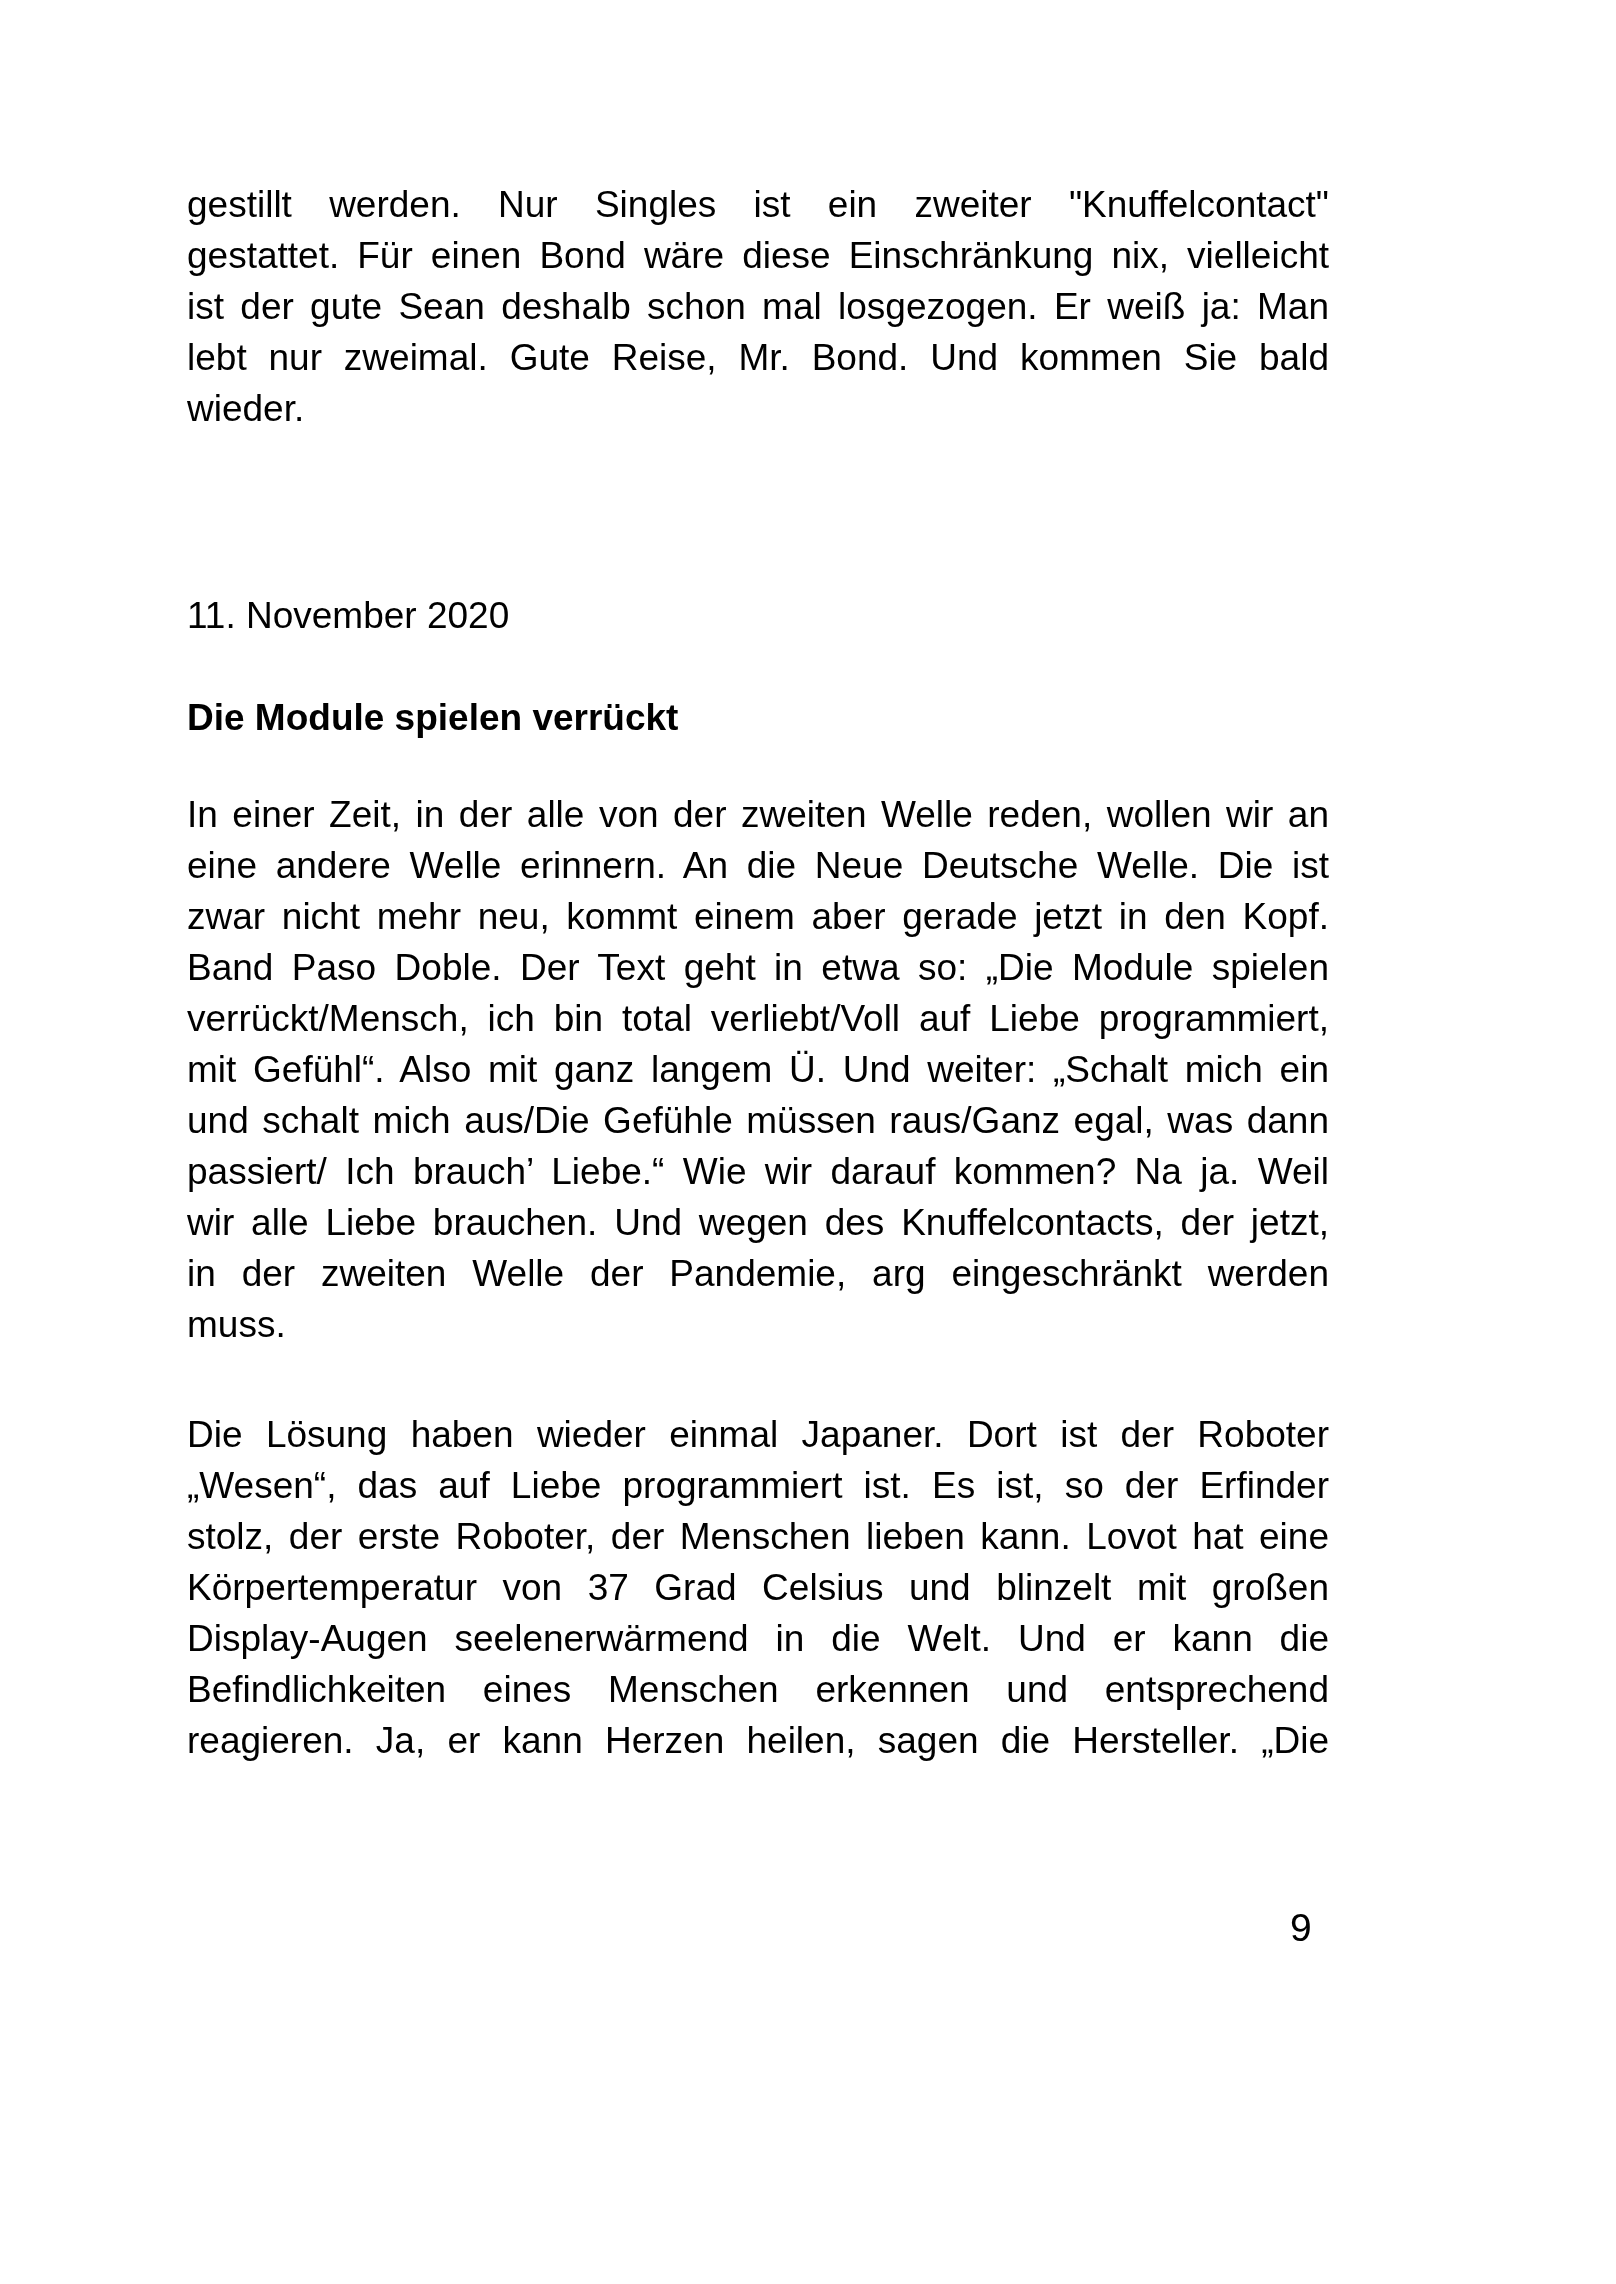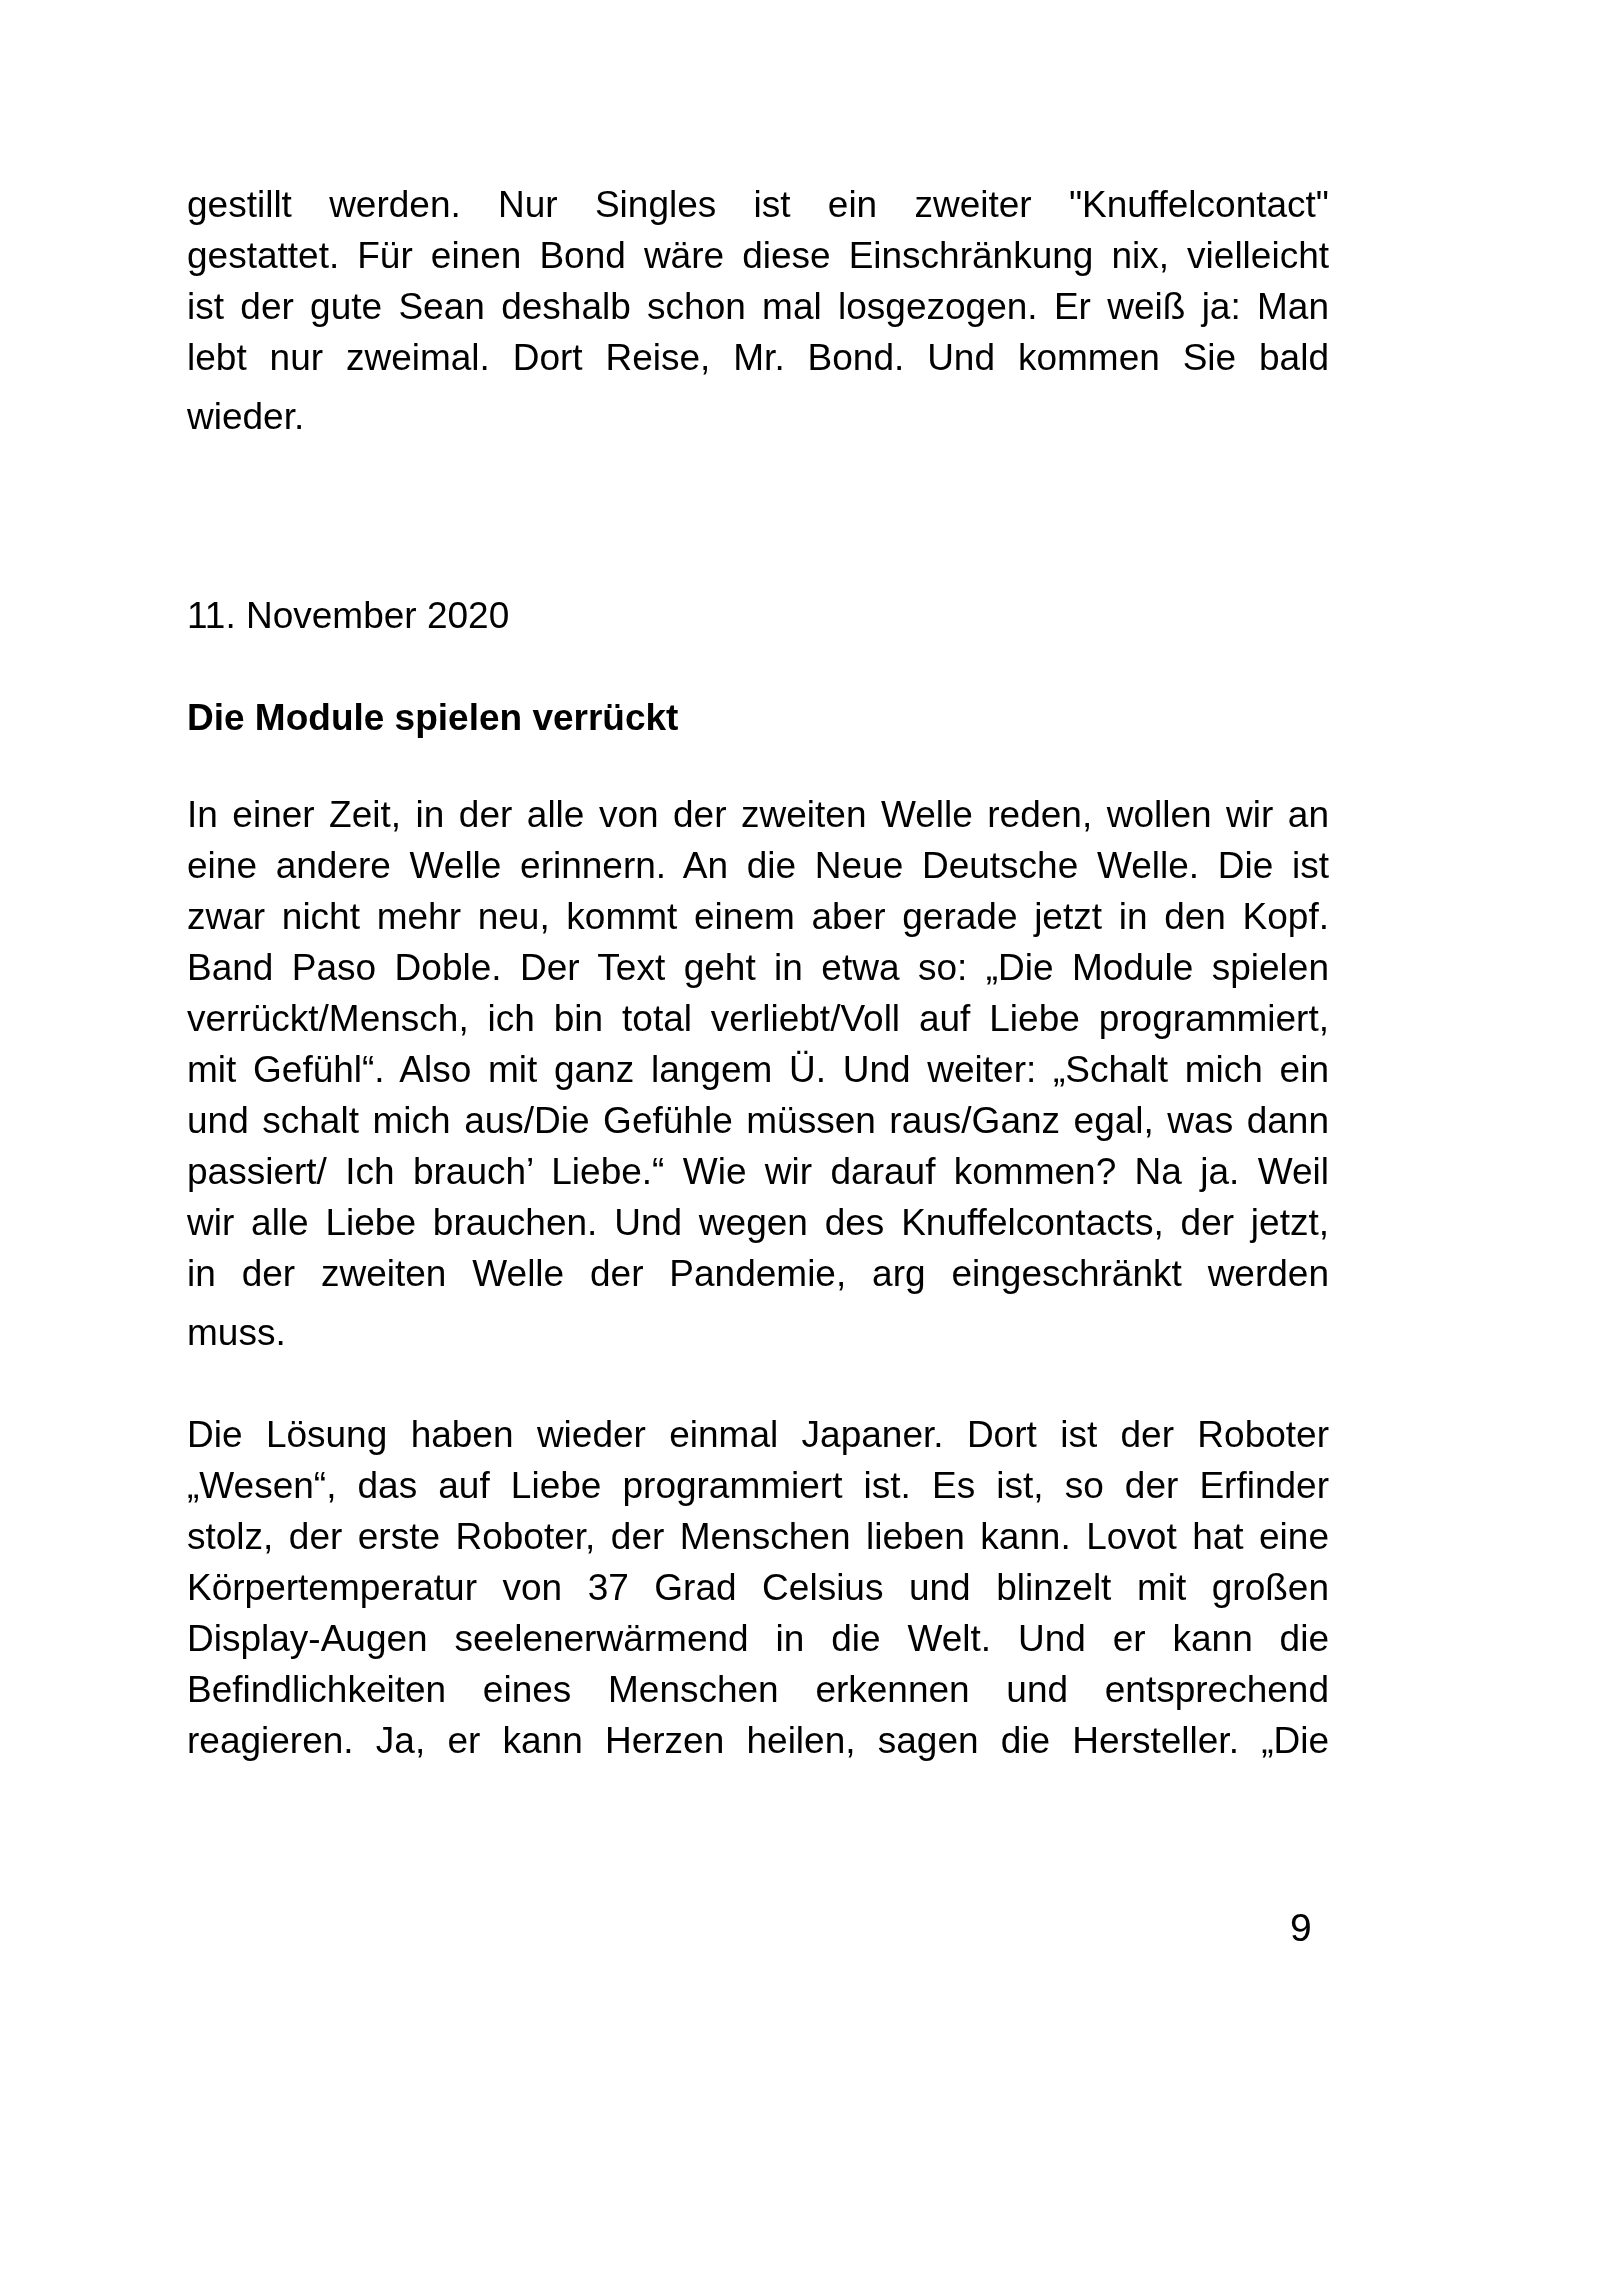--- a/index.html
+++ b/index.html
@@ -7,38 +7,38 @@
       width: 1616px; height: 2284px; position: relative; overflow: hidden;
       font-family: "Liberation Sans", sans-serif; color: #000000;
     }
     .page { position: absolute; left: 0; top: 0; width: 1296px; height: 2284px; background: #ffffff; }
     .block { position: absolute; left: 187px; width: 1142px; }
     .line {
       font-size: 37px; line-height: 51px; height: 51px;
       white-space: nowrap; text-align: justify; text-align-last: justify;
       overflow: visible;
     }
-    .line.last { text-align-last: left; margin-top: 8px; }
+    .line.last { text-align-last: left; }
     .date { font-size: 37px; line-height: 51px; }
     .heading { font-size: 37px; line-height: 51px; font-weight: bold; }
     .page-number {
       position: absolute; left: 1290px; top: 1902px;
       font-size: 39px; line-height: 51px;
     }
   </style>
 </head>
 <body>
 
 <div class="page">
 
   <div class="block" style="top:179px;">
     <div class="line">gestillt werden. Nur Singles ist ein zweiter "Knuffelcontact"</div>
     <div class="line">gestattet. Für einen Bond wäre diese Einschränkung nix, vielleicht</div>
     <div class="line">ist der gute Sean deshalb schon mal losgezogen. Er weiß ja: Man</div>
-    <div class="line">lebt nur zweimal. Dort Reise, Mr. Bond. Und kommen Sie bald</div>
+    <div class="line">lebt nur zweimal. Gute Reise, Mr. Bond. Und kommen Sie bald</div>
     <div class="line last">wieder.</div>
   </div>
 
   <div class="block date" style="top:590px;">11. November 2020</div>
 
   <div class="block heading" style="top:692px;">Die Module spielen verrückt</div>
 
   <div class="block" style="top:789px;">
     <div class="line">In einer Zeit, in der alle von der zweiten Welle reden, wollen wir an</div>
     <div class="line">eine andere Welle erinnern. An die Neue Deutsche Welle. Die ist</div>

